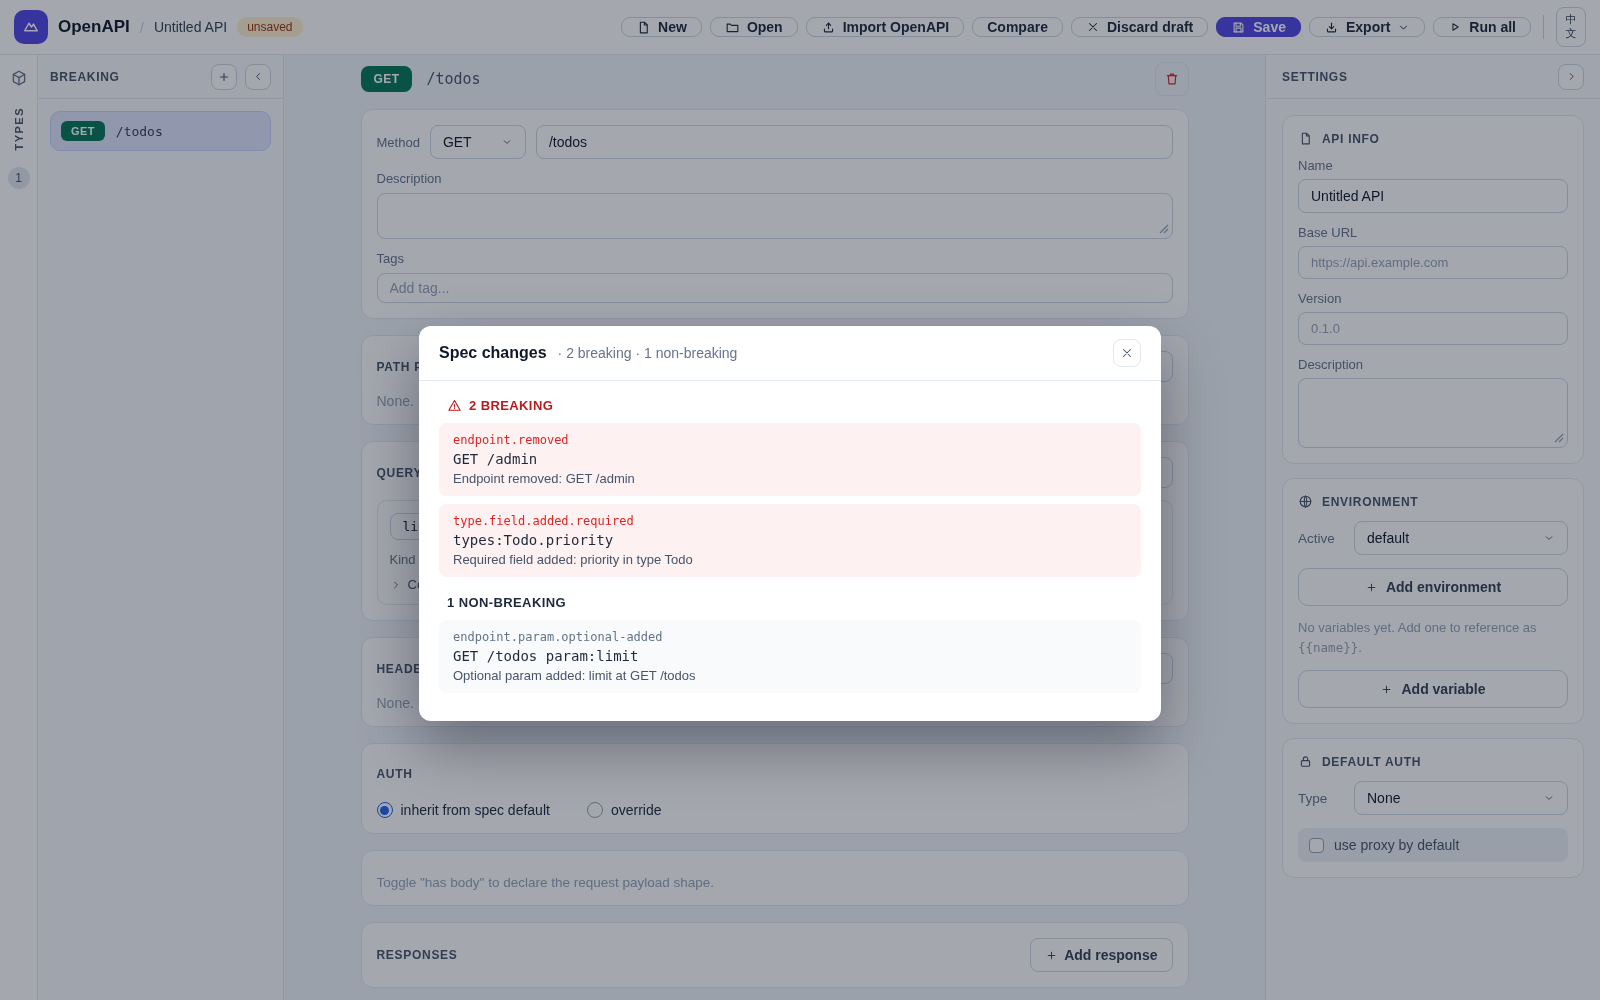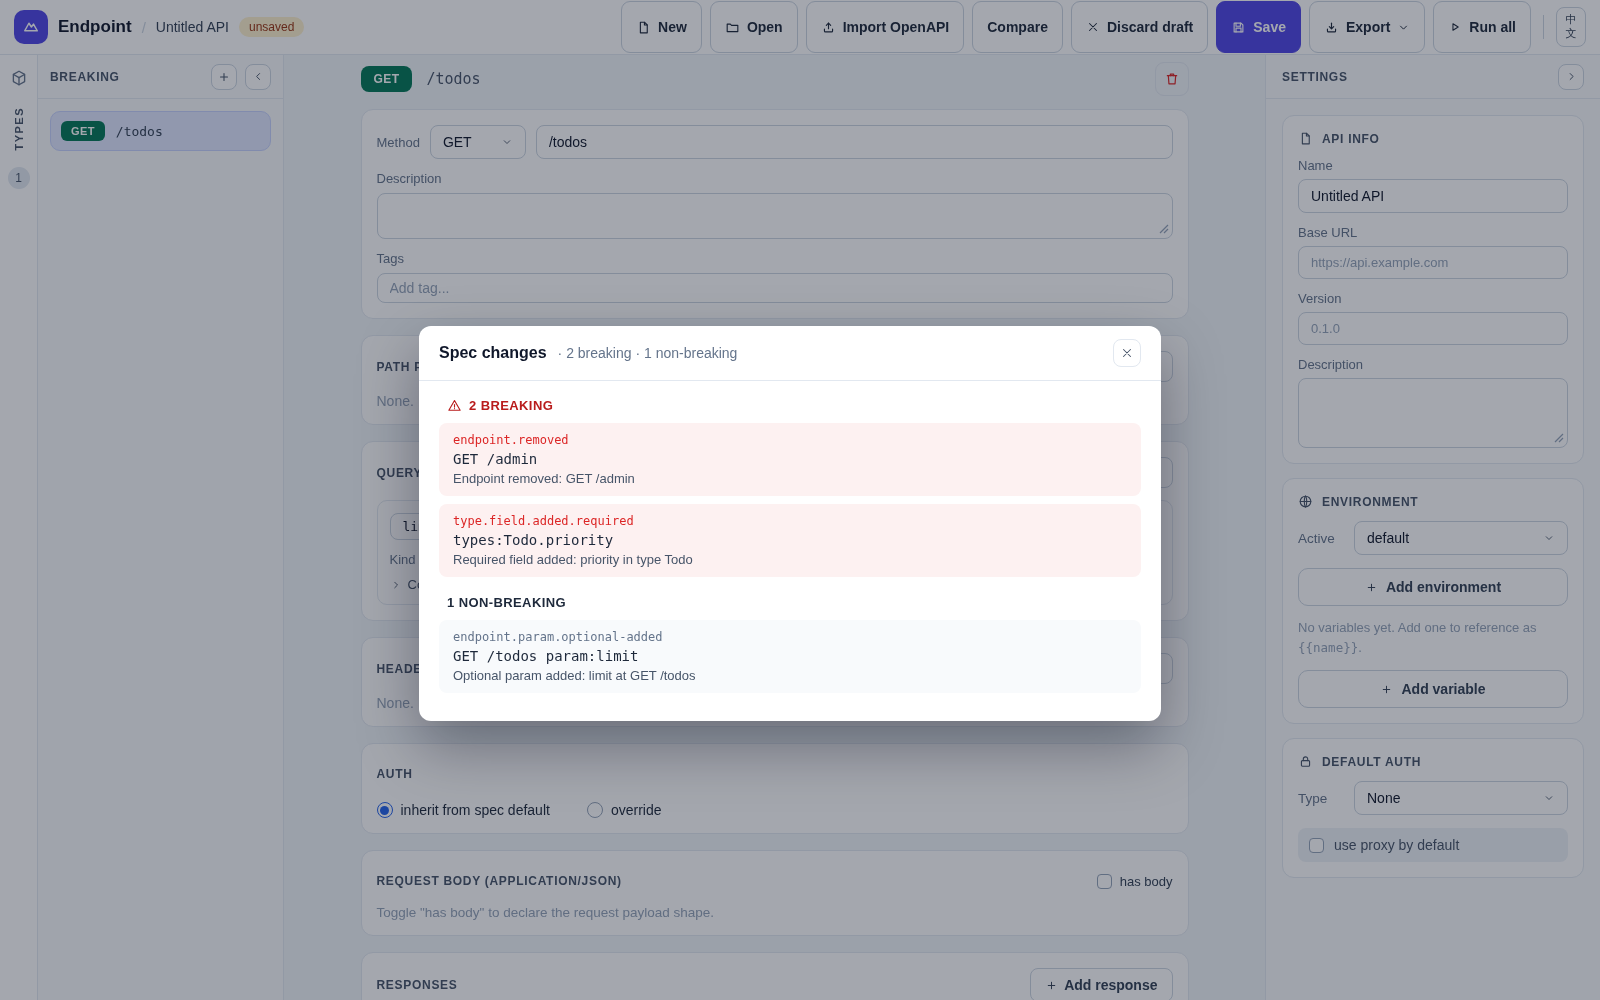--- a/index.html
+++ b/index.html
@@ -15,21 +15,21 @@
   .topbar { height:55px; background:#fff; border-bottom:1px solid #e2e8f0;
     display:flex; align-items:center; justify-content:space-between; padding:0 14px; }
   .tb-left { display:flex; align-items:center; gap:10px; }
   .logo { width:34px; height:34px; border-radius:10px; background:#4f46e5; color:#fff;
     display:flex; align-items:center; justify-content:center; }
   .brand { font-size:17px; font-weight:bold; color:#0f172a; }
   .crumb-sep { color:#cbd5e1; font-size:15px; }
   .doc-title { font-size:14px; color:#334155; }
   .badge-unsaved { background:#fdf0cd; color:#9a3412; font-size:12px; padding:3px 10px; border-radius:999px; }
   .tb-right { display:flex; align-items:center; gap:8px; }
-  .btn { display:inline-flex; align-items:center; gap:7px; height:52px; padding:0 14px;
+  .btn { display:inline-flex; align-items:center; gap:7px; height:20px; padding:0 14px;
     border:1px solid #cbd5e1; border-radius:9px; background:#fff; font-size:14px; font-weight:600;
     color:#1e293b; font-family:inherit; cursor:pointer; }
   .btn-primary { background:#4f46e5; border-color:#4f46e5; color:#fff; }
   .tb-divider { width:1px; height:24px; background:#cbd5e1; margin:0 4px; }
   .lang-btn { display:flex; flex-direction:column; align-items:center; justify-content:center;
     width:30px; height:40px; border:1px solid #cbd5e1; border-radius:8px; background:#fff;
     font-size:11px; line-height:1.25; color:#334155; cursor:pointer; }
 
   
   .shell { display:flex; height:945px; }
@@ -139,21 +139,21 @@
 </head>
 <body>
 
 <header class="topbar">
   <div class="tb-left">
     <div class="logo">
       <svg class="ic" width="20" height="20" viewBox="0 0 24 24">
           <path d="M4.5 16.5 L9.5 7.5 L12.5 12 L15 8.5 L19.5 16.5 Z"></path>
         </svg>
     </div>
-    <span class="brand">Endpoint</span>
+    <span class="brand">OpenAPI</span>
     <span class="crumb-sep">/</span>
     <span class="doc-title">Untitled API</span>
     <span class="badge-unsaved">unsaved</span>
   </div>
   <div class="tb-right">
     <button class="btn">
       <svg class="ic" width="15" height="15" viewBox="0 0 24 24">
           <path d="M7 3.5h6.5L18 8v12.5H7z"></path>
           <path d="M13.5 3.5V8H18"></path>
         </svg>
@@ -343,27 +343,20 @@
             <span>inherit from spec default</span>
           </span>
           <span class="radio-opt">
             <span class="radio"></span>
             <span>override</span>
           </span>
         </div>
       </div>
 
       <div class="card">
-        <div class="sec-head">
-          <span class="sec-title">REQUEST BODY (APPLICATION/JSON)</span>
-          <span class="cb-label-row">
-            <span class="checkbox"></span>
-            <span>has body</span>
-          </span>
-        </div>
         <div class="helper">Toggle "has body" to declare the request payload shape.</div>
       </div>
 
       <div class="card">
         <div class="sec-head">
           <span class="sec-title">RESPONSES</span>
           <button class="sec-btn" style="font-size:14px;padding:8px 14px">
             <svg class="ic" width="13" height="13" viewBox="0 0 24 24">
                 <path d="M12 6v12M6 12h12"></path>
               </svg>

